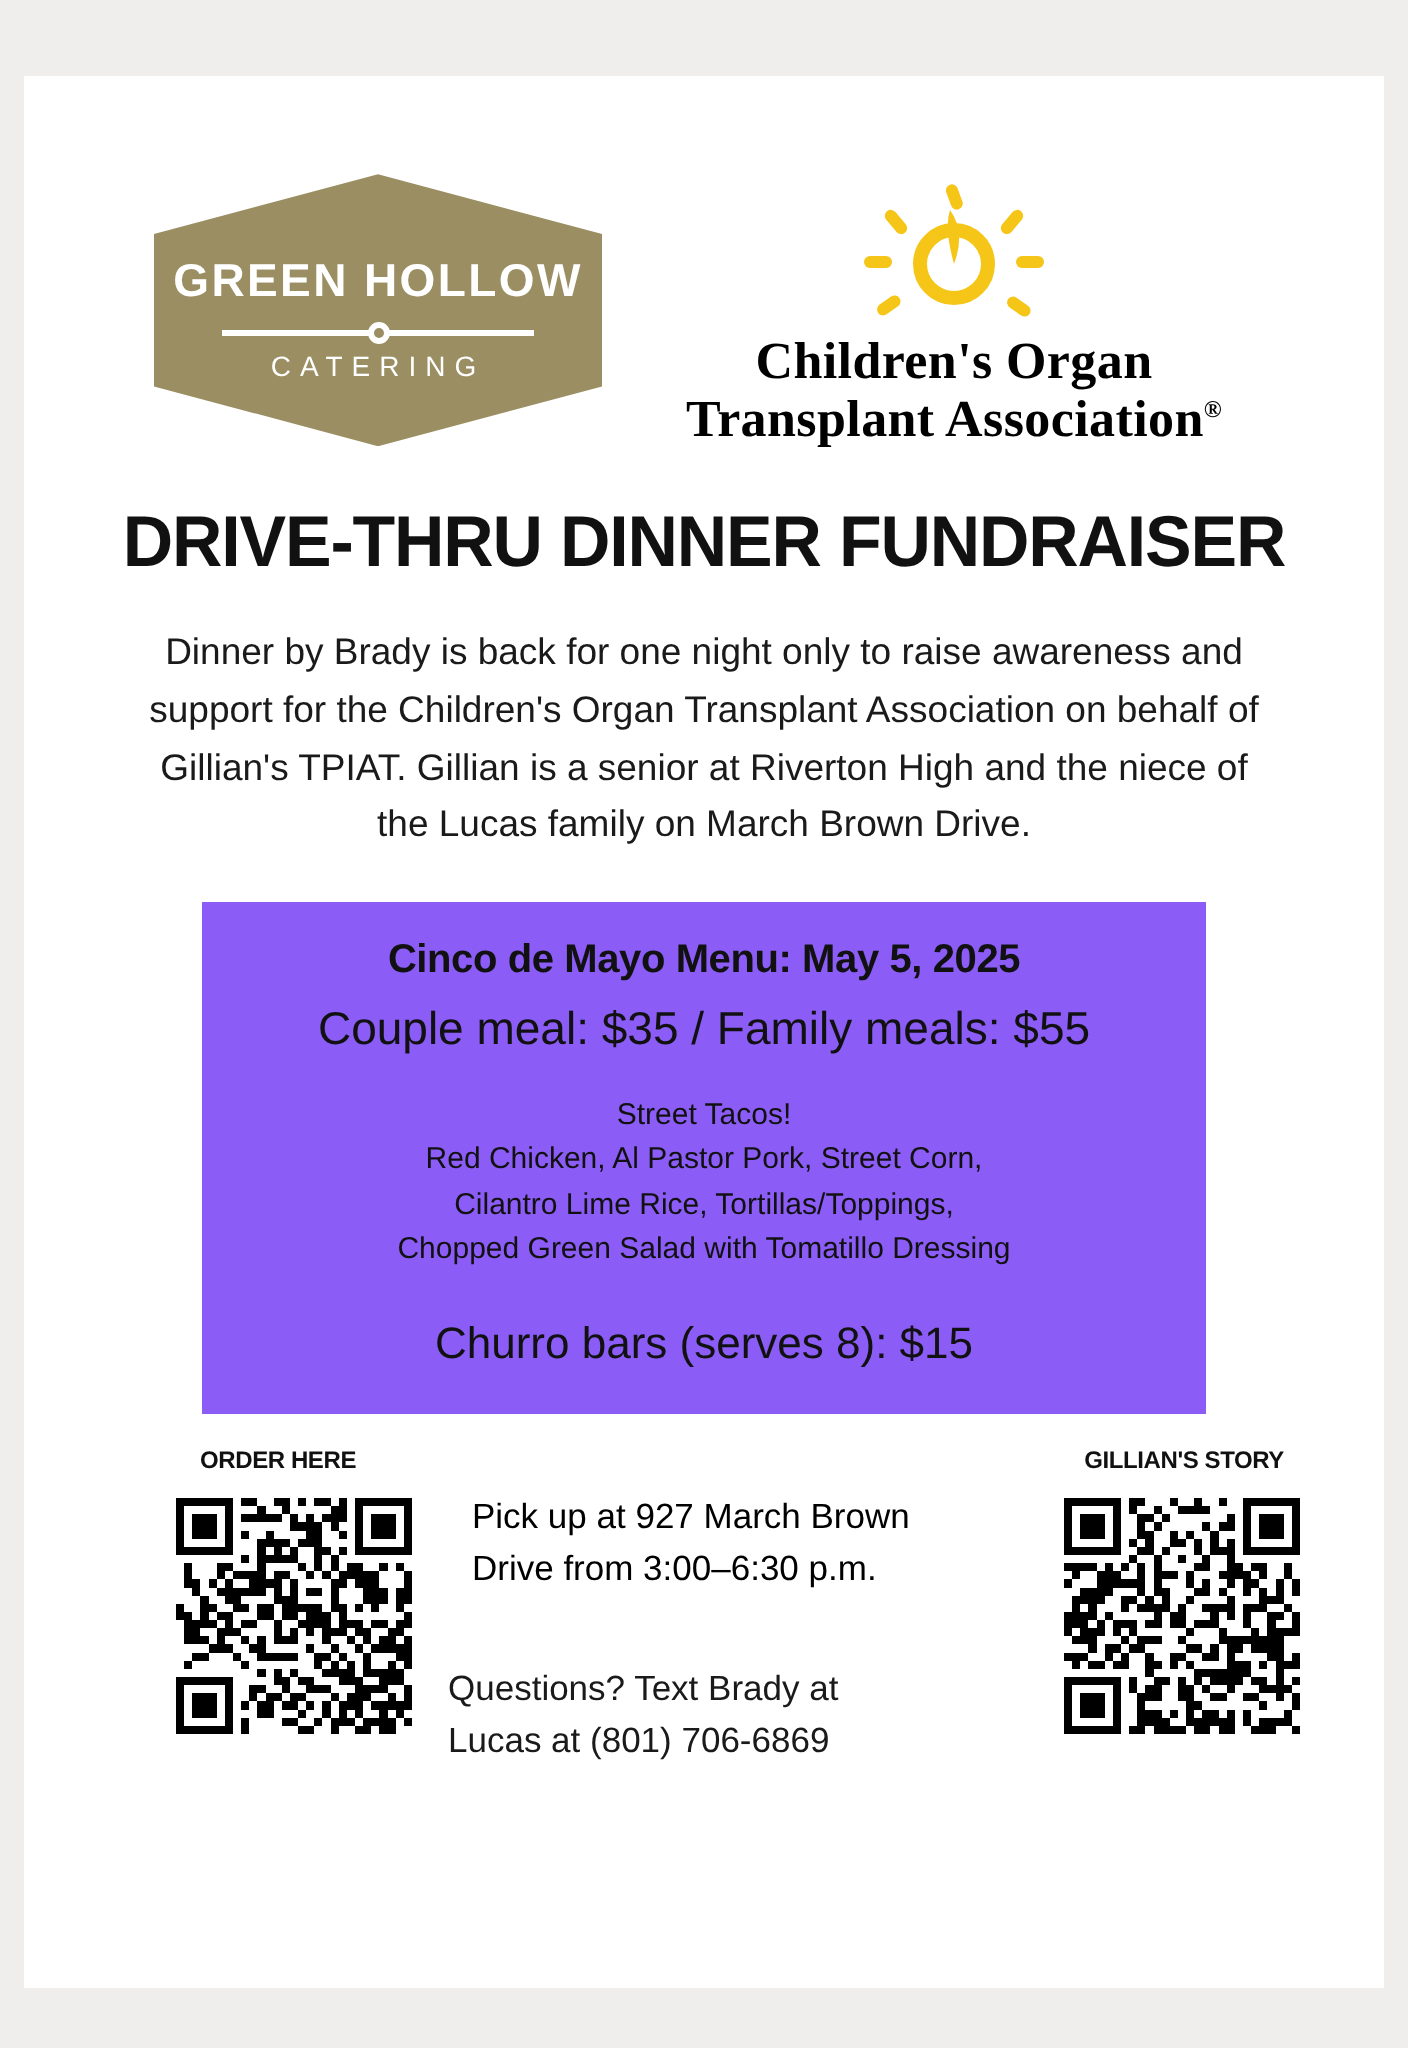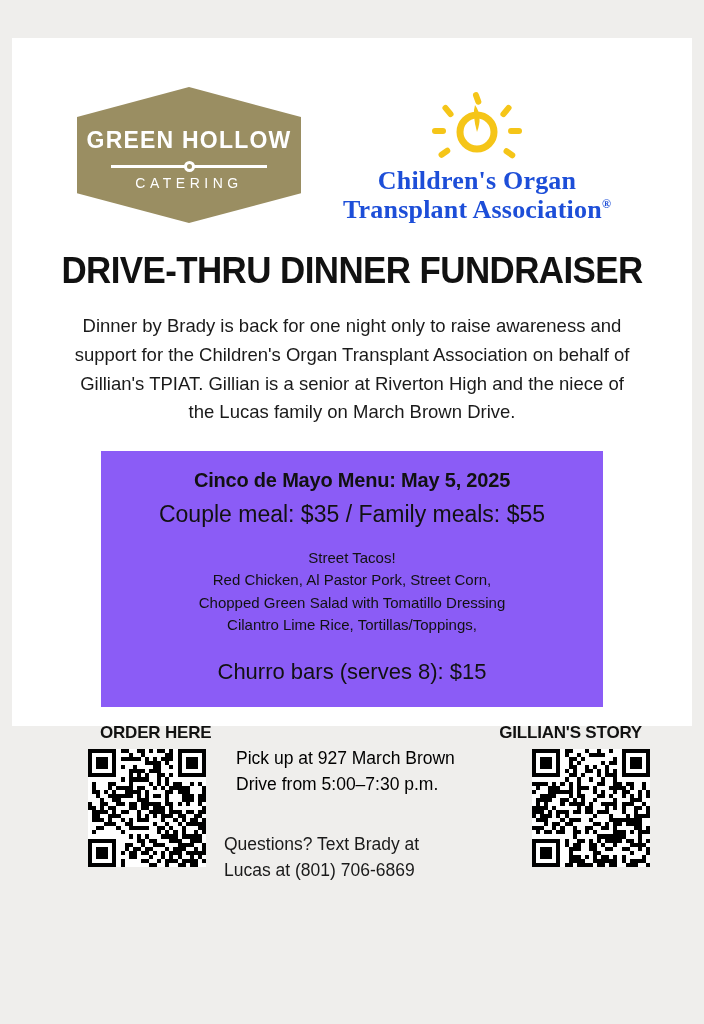--- a/index.html
+++ b/index.html
@@ -17,21 +17,21 @@
     position: relative;
     width: 704px;
     height: 1024px;
     background: #efeeec;
   }
   .flyer {
     position: absolute;
     left: 12px;
     top: 38px;
     width: 680px;
-    height: 688px;
+    height: 956px;
     background: #ffffff;
   }
 
   
   .logos {
     display: flex;
     align-items: center;
     justify-content: center;
     gap: 26px;
     padding-top: 48px;
@@ -96,21 +96,21 @@
     text-align: center;
     padding-top: 6px;
   }
   .cota-sun {
     position: relative;
     width: 94px;
     height: 70px;
     margin: 0 auto 4px auto;
   }
   .cota-name {
-    color: #1d4ed8;
+    color: #000000;
     font-family: "Liberation Serif", serif;
     font-size: 26px;
     font-weight: bold;
     line-height: 1.12;
     letter-spacing: 0.2px;
   }
   .cota-name .reg {
     font-size: 12px;
     vertical-align: super;
   }
@@ -167,21 +167,21 @@
   }
 
   
   .bottom {
     position: relative;
     margin-top: 16px;
     height: 210px;
   }
   .qr-label {
     position: absolute;
-    font-size: 17px;
+    font-size: 12px;
     font-weight: bold;
     letter-spacing: -0.2px;
     color: #111111;
   }
   .qr-left-label { left: 88px; top: 0; }
   .qr-right-label { right: 50px; top: 0; }
   .qr {
     position: absolute;
     width: 118px;
     height: 118px;
@@ -255,22 +255,22 @@
     <div class="headline">DRIVE-THRU DINNER FUNDRAISER</div>
 
     <div class="intro">Dinner by Brady is back for one night only to raise awareness and support for the Children's Organ Transplant Association on behalf of Gillian's TPIAT. Gillian is a senior at Riverton High and the niece of the Lucas family on March Brown Drive.</div>
 
     <div class="menu">
       <div class="menu-title">Cinco de Mayo Menu: May 5, 2025</div>
       <div class="menu-price">Couple meal: $35 / Family meals: $55</div>
       <div class="menu-items">
         <div>Street Tacos!</div>
         <div>Red Chicken, Al Pastor Pork, Street Corn,</div>
+        <div>Cilantro Lime Rice, Tortillas/Toppings,</div>
         <div>Chopped Green Salad with Tomatillo Dressing</div>
-        <div>Cilantro Lime Rice, Tortillas/Toppings,</div>
       </div>
       <div class="menu-churro">Churro bars (serves 8): $15</div>
     </div>
 
     <div class="bottom">
       <div class="qr-label qr-left-label">ORDER HERE</div>
       <div class="qr qr-left">
         <svg id="qr-order" width="118" height="118" viewBox="0 0 29 29" shape-rendering="crispEdges" aria-hidden="true">
             <rect width="29" height="29" fill="#ffffff"></rect>
             <rect x="0" y="0" width="1" height="1" fill="#000000"></rect>
@@ -1126,21 +1126,21 @@
             <rect x="20" y="28" width="1" height="1" fill="#000000"></rect>
             <rect x="23" y="28" width="1" height="1" fill="#000000"></rect>
             <rect x="24" y="28" width="1" height="1" fill="#000000"></rect>
             <rect x="25" y="28" width="1" height="1" fill="#000000"></rect>
             <rect x="28" y="28" width="1" height="1" fill="#000000"></rect>
           </svg>
       </div>
 
       <div class="pickup">
         <div>Pick up at 927 March Brown</div>
-        <div>Drive from 5:00–7:30 p.m.</div>
+        <div>Drive from 3:00–6:30 p.m.</div>
       </div>
 
       <div class="questions">
         <div>Questions? Text Brady at</div>
         <div>Lucas at (801) 706-6869</div>
       </div>
     </div>
 
   </div>
 </div>

